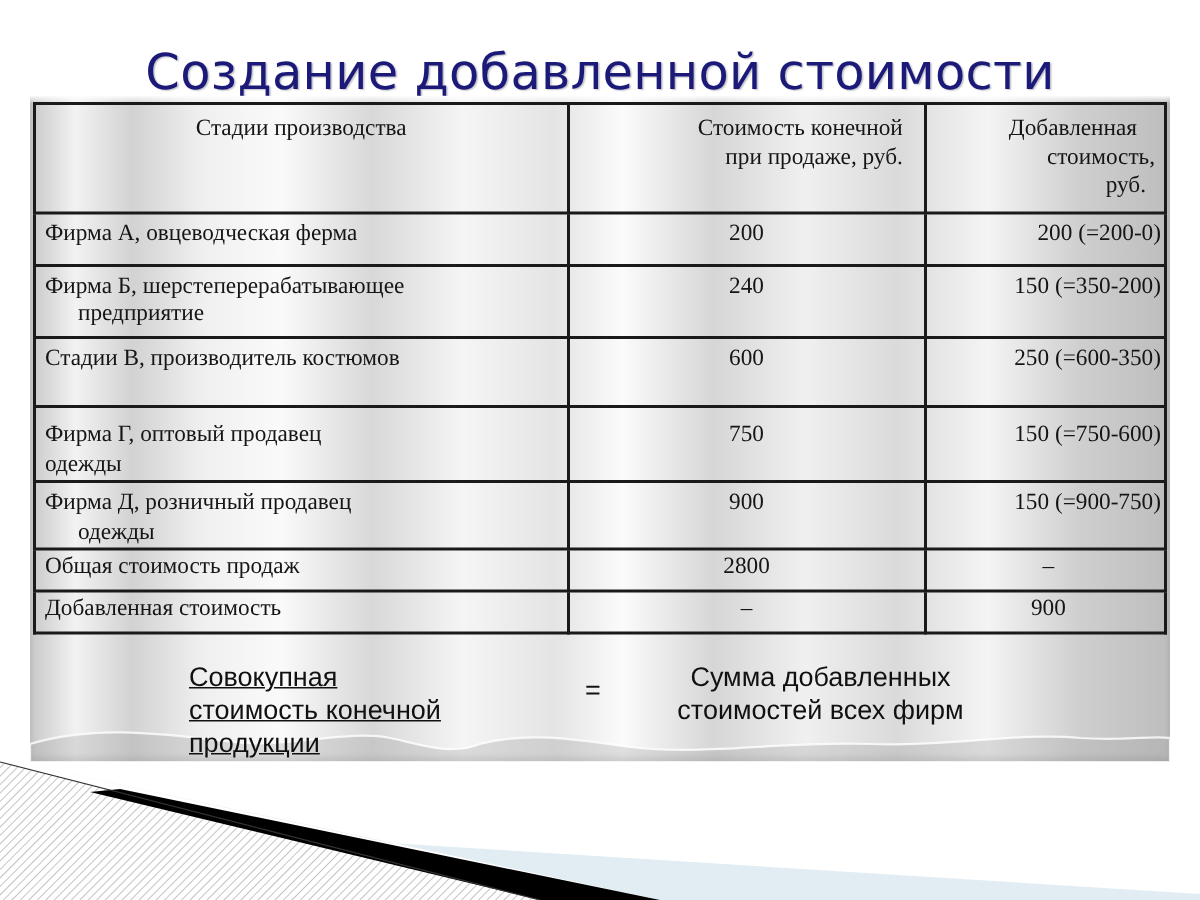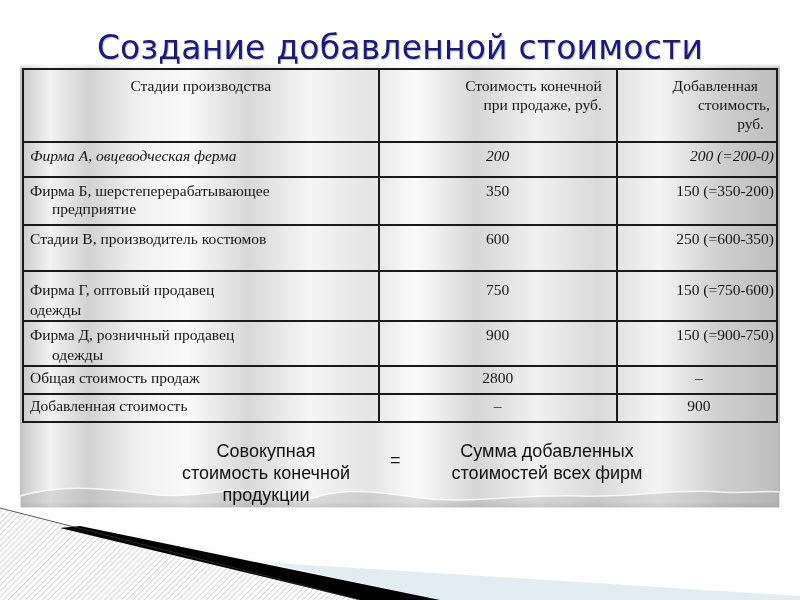--- a/index.html
+++ b/index.html
@@ -40,33 +40,33 @@
     table.va-table th { padding-top: 6px; line-height: 19px; }
     .c1 { width: 348px; text-align: left; margin-left: 44px; }
     .c2 { width: 222px; text-align: center; }
     .c3 { width: 148px; text-align: right; padding-right: 2px !important; }
     th.c2 { text-align: right; padding-right: 14px !important; }
     th.c3 { text-align: right; padding-right: 6px !important; }
     th.c1 { text-align: center; }
     td { line-height: 20px; padding-top: 3px !important; }
     td .indent { padding-left: 22px; display: block; }
     tr.h-head { height: 73px; }
-    tr.h-a { height: 35px; font-style: italic; }
+    tr.h-a { height: 35px; }
     tr.h-b { height: 48px; border-radius: 21px; }
     tr.h-v { height: 46px; }
     tr.h-g { height: 50px; }
     tr.h-d { height: 32px; }
     tr.h-t { height: 28px; }
     tr.h-t td { padding-top: 1px !important; }
     .formula {
       position: absolute; left: 0; top: 362px; width: 760px; height: 82px;
       font-family: "Liberation Sans", sans-serif; font-size: 18px; color: #111;
     }
     .formula .left-term {
-      position: absolute; left: 126px; top: 14px; width: 240px; text-align: center; line-height: 22px;
+      position: absolute; left: 106px; top: 14px; width: 240px; text-align: left; line-height: 22px; text-decoration: underline;
     }
     .formula .eq {
       position: absolute; left: 370px; top: 24px; font-size: 18px;
     }
     .formula .right-term {
       position: absolute; left: 402px; top: 14px; width: 250px; text-align: center; line-height: 22px;
     }
     .wave {
       position: absolute; left: 0; top: 410px; width: 760px; height: 34px; pointer-events: none;
     }
@@ -103,21 +103,21 @@
       <td class="c1"><span>Фирма А, овцеводческая ферма</span></td>
       <td class="c2">200</td>
       <td class="c3">200 (=200-0)</td>
     </tr>
 
     <tr class="h-b">
       <td class="c1">
         <span>Фирма Б, шерстеперерабатывающее</span>
         <span class="indent" style="margin-top:-2px">предприятие</span>
       </td>
-      <td class="c2">350</td>
+      <td class="c2">240</td>
       <td class="c3">150 (=350-200)</td>
     </tr>
 
     <tr class="h-v">
       <td class="c1"><span>Стадии В, производитель костюмов</span></td>
       <td class="c2">600</td>
       <td class="c3">250 (=600-350)</td>
     </tr>
 
     <tr class="h-g">

